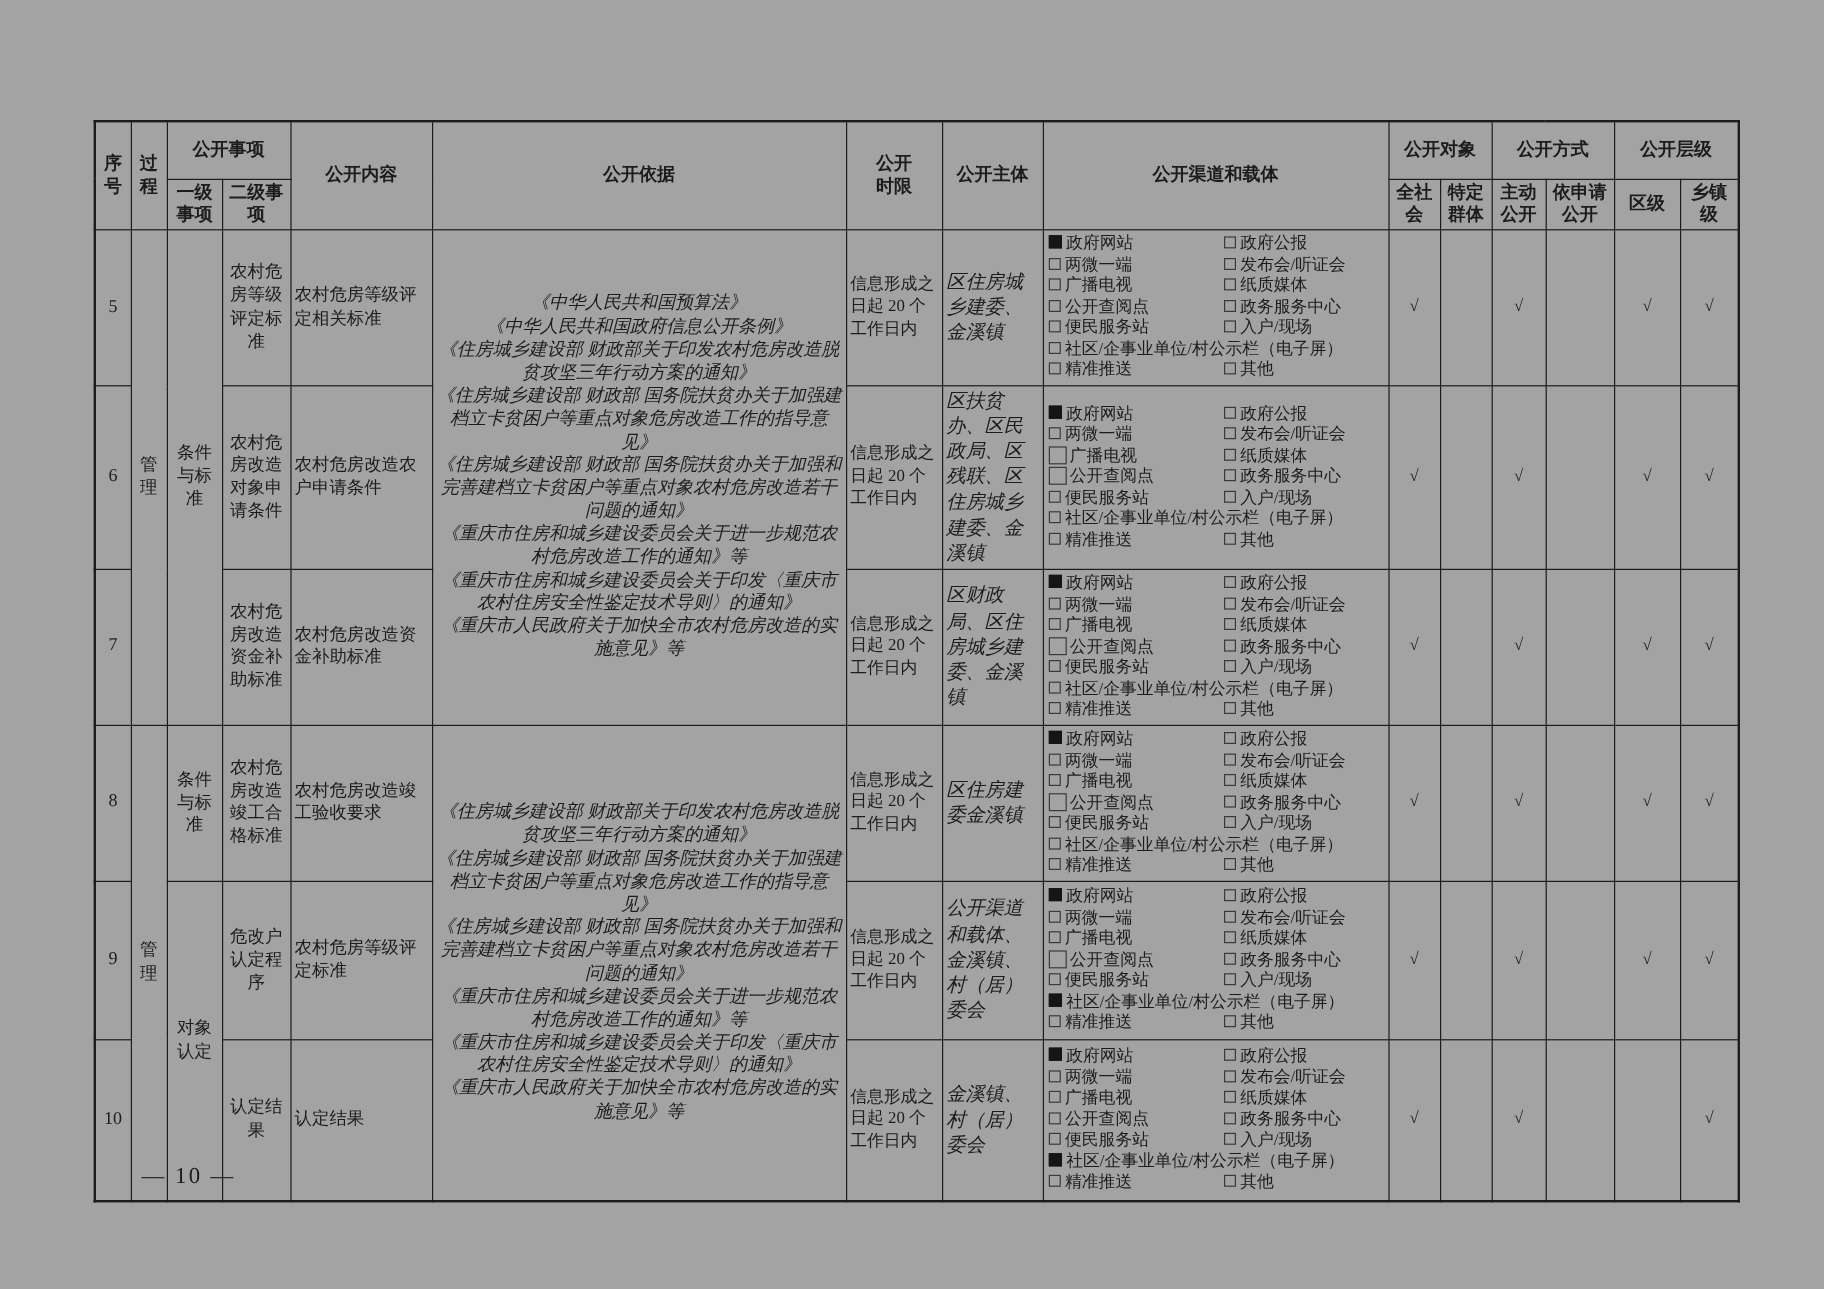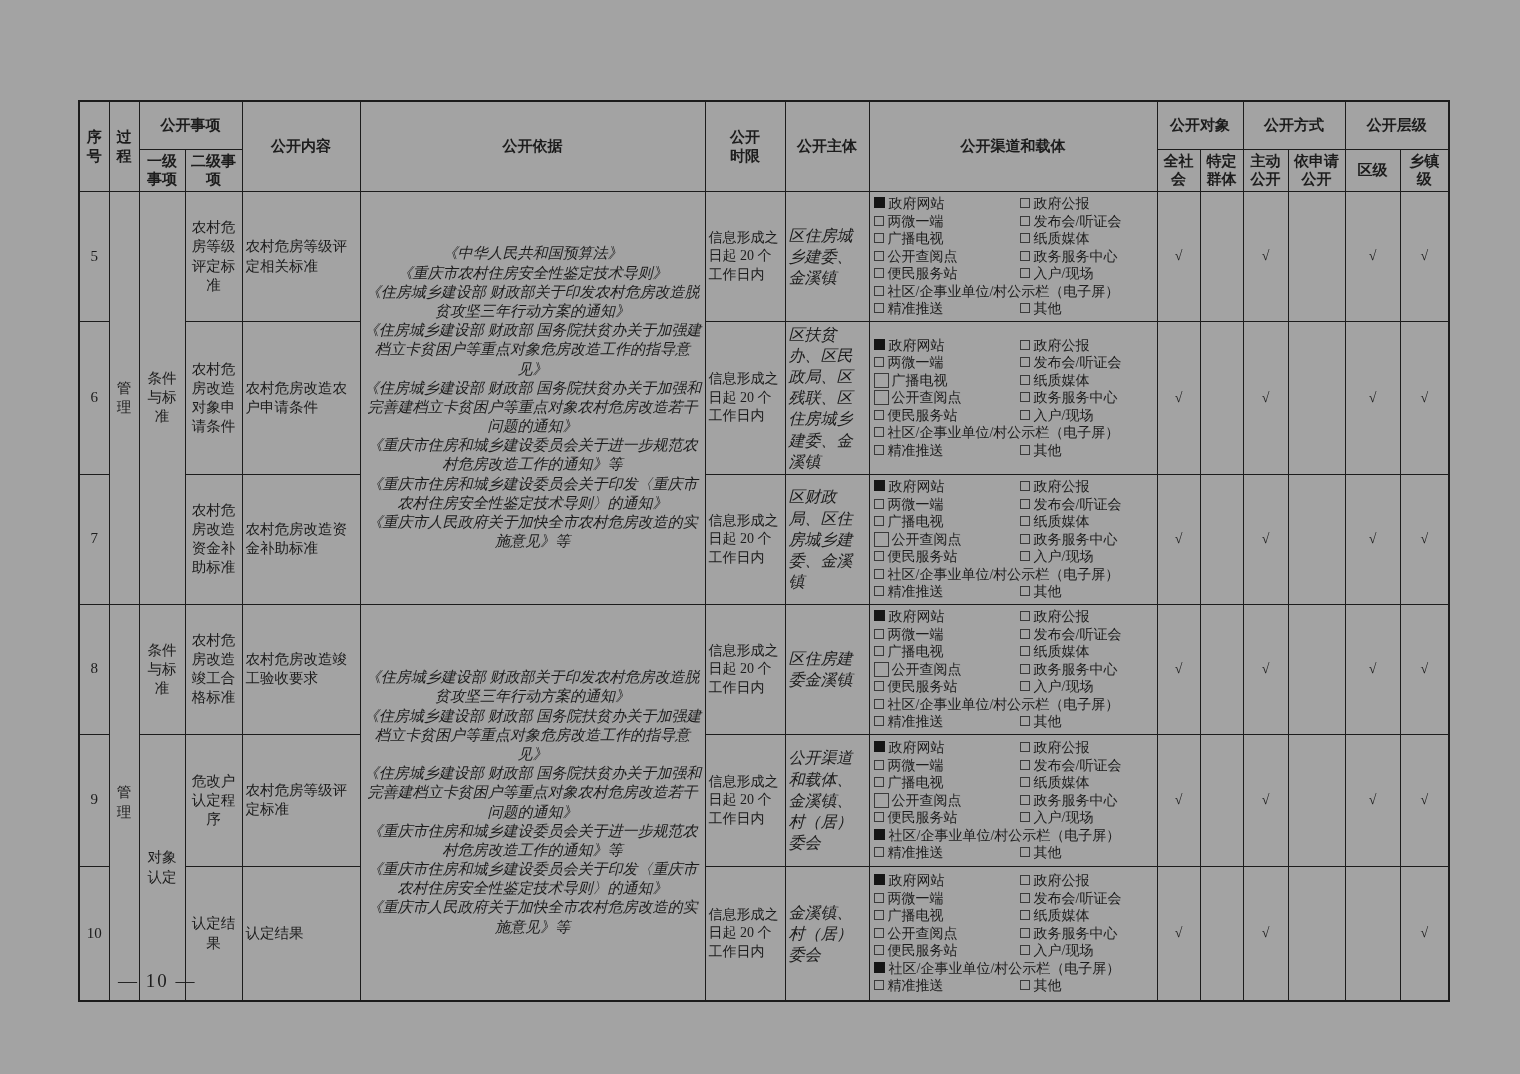--- a/index.html
+++ b/index.html
@@ -86,21 +86,21 @@
     </thead>
     <tbody>
         <tr>
           <td class="c num">5</td>
           <td rowspan="3" class="c">管理</td>
           <td rowspan="3" class="c">条件与标准</td>
           <td class="c">农村危房等级评定标准</td>
           <td class="l">农村危房等级评定相关标准</td>
           <td rowspan="3" class="l cell-basis">
             <div>《中华人民共和国预算法》</div>
-            <div>《重庆市农村住房安全性鉴定技术导则》</div>
+            <div>《中华人民共和国政府信息公开条例》</div>
             <div>《住房城乡建设部 财政部关于印发农村危房改造脱贫攻坚三年行动方案的通知》</div>
             <div>《住房城乡建设部 财政部 国务院扶贫办关于加强建档立卡贫困户等重点对象危房改造工作的指导意见》</div>
             <div>《住房城乡建设部 财政部 国务院扶贫办关于加强和完善建档立卡贫困户等重点对象农村危房改造若干问题的通知》</div>
             <div>《重庆市住房和城乡建设委员会关于进一步规范农村危房改造工作的通知》等</div>
             <div>《重庆市住房和城乡建设委员会关于印发〈重庆市农村住房安全性鉴定技术导则〉的通知》</div>
             <div>《重庆市人民政府关于加快全市农村危房改造的实施意见》等</div>
           </td>
           <td class="l cell-time">信息形成之日起 20 个工作日内</td>
           <td class="l cell-subject">区住房城乡建委、金溪镇</td>
           <td class="cell-channels">

